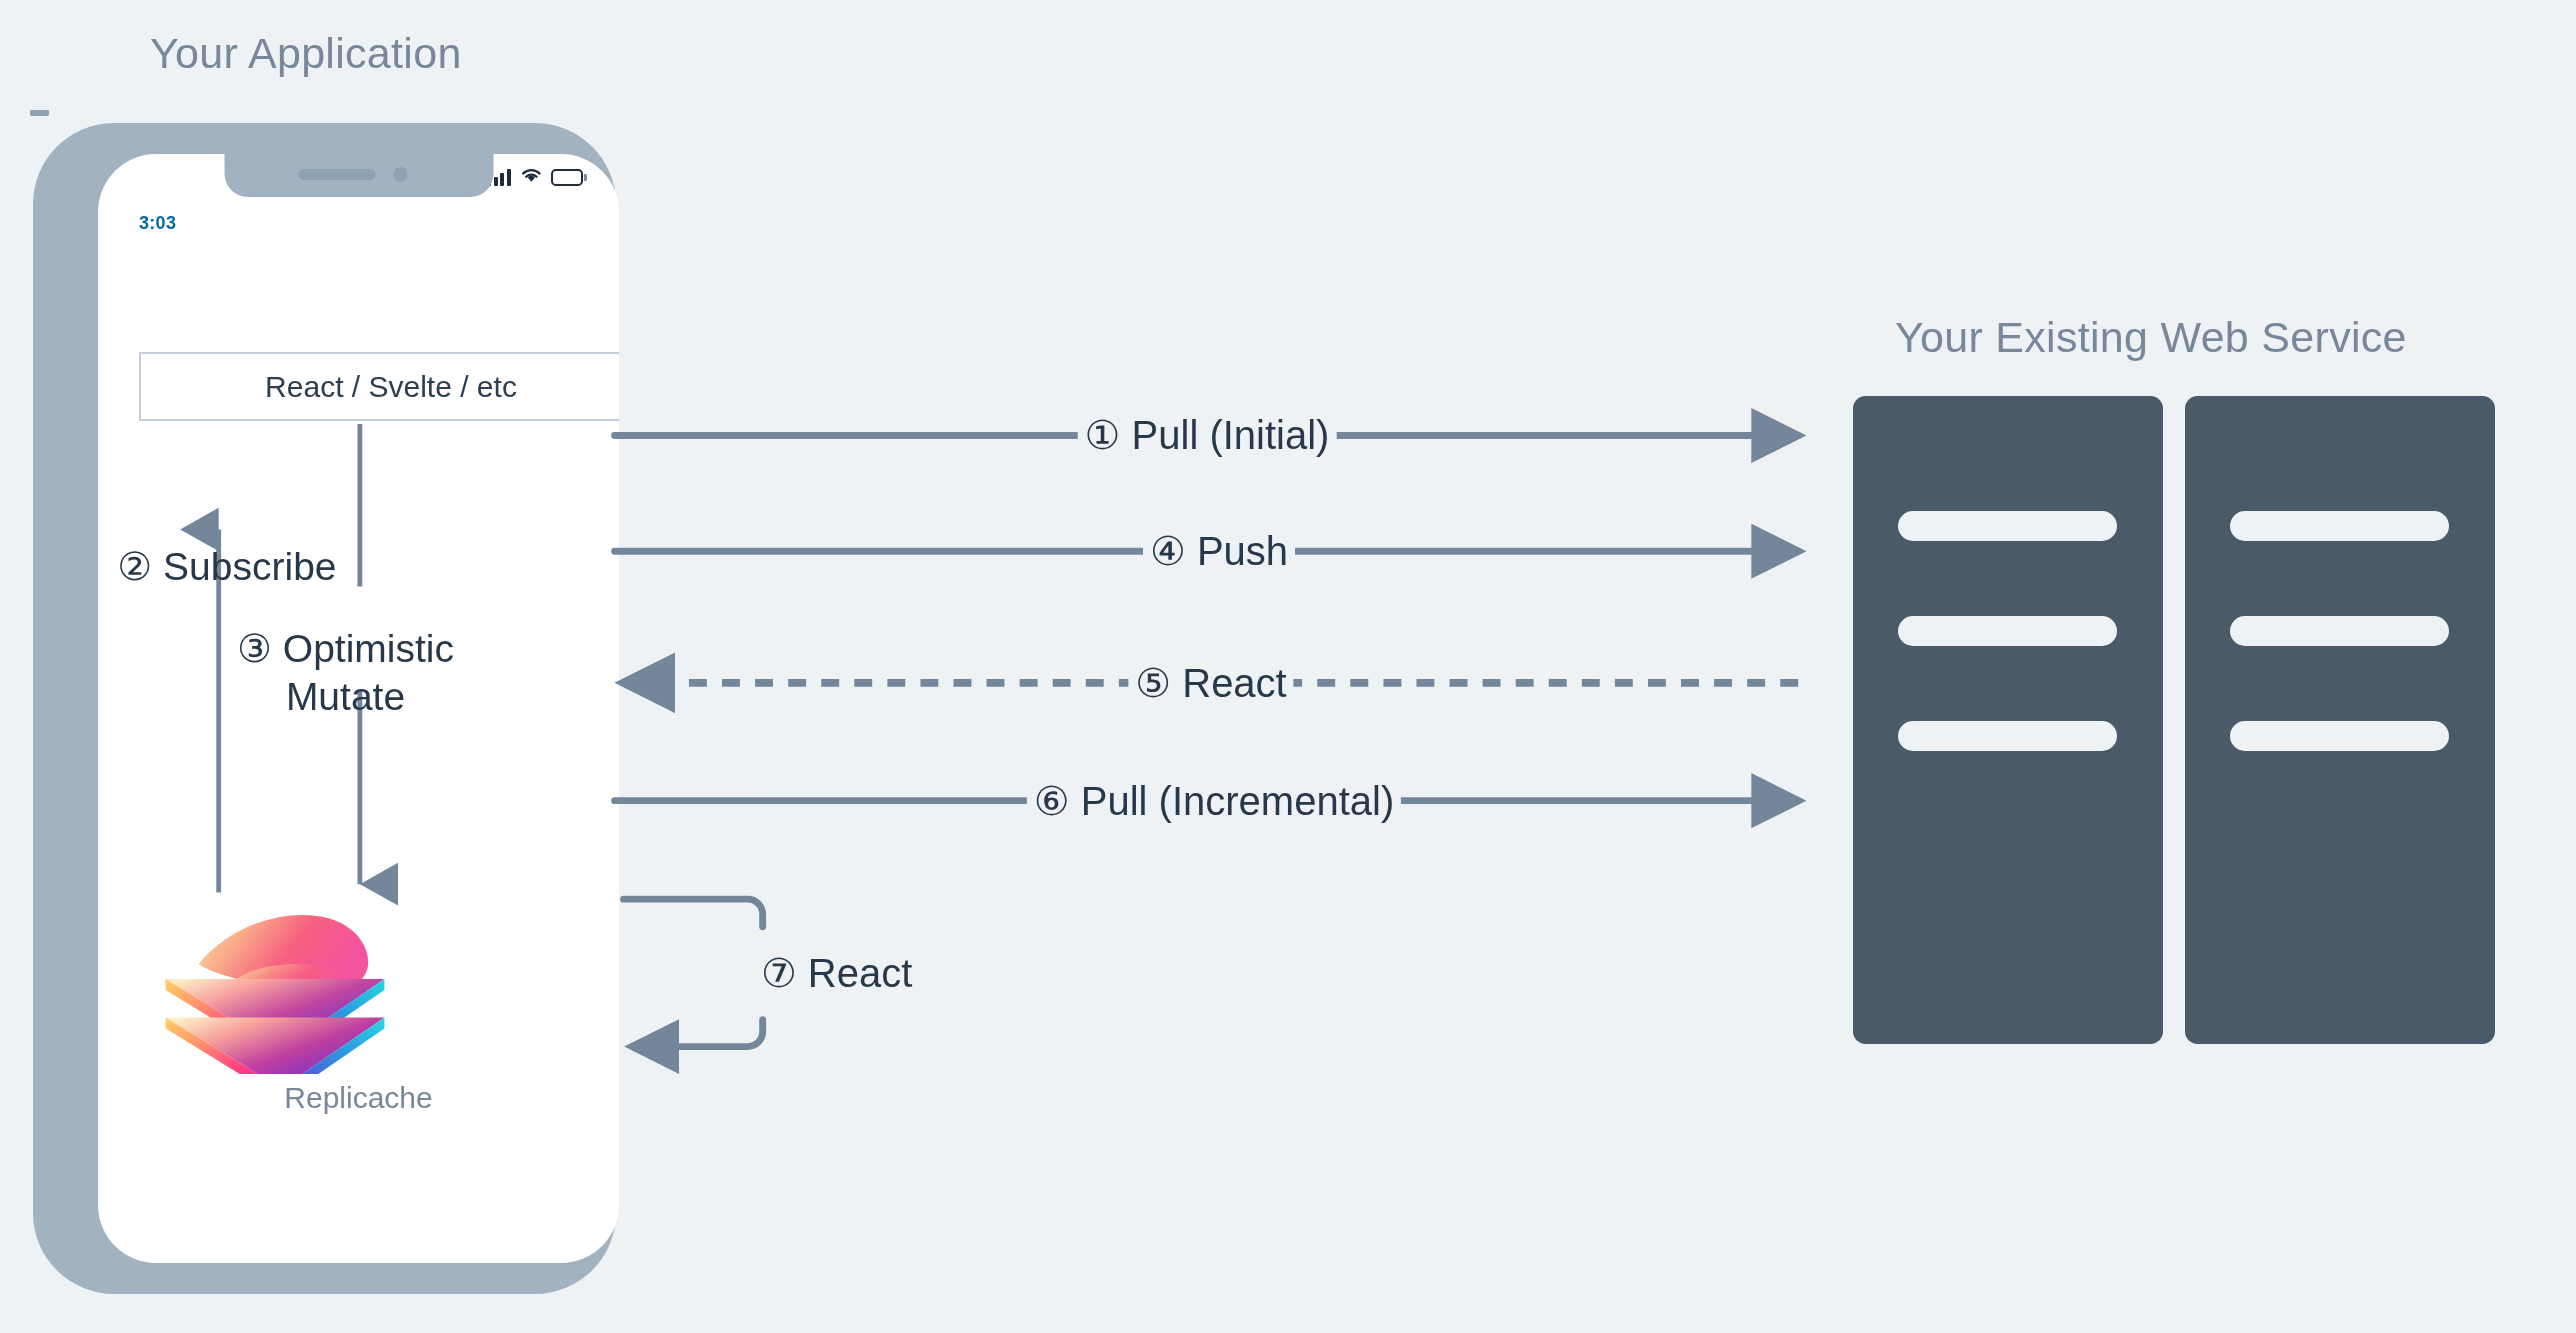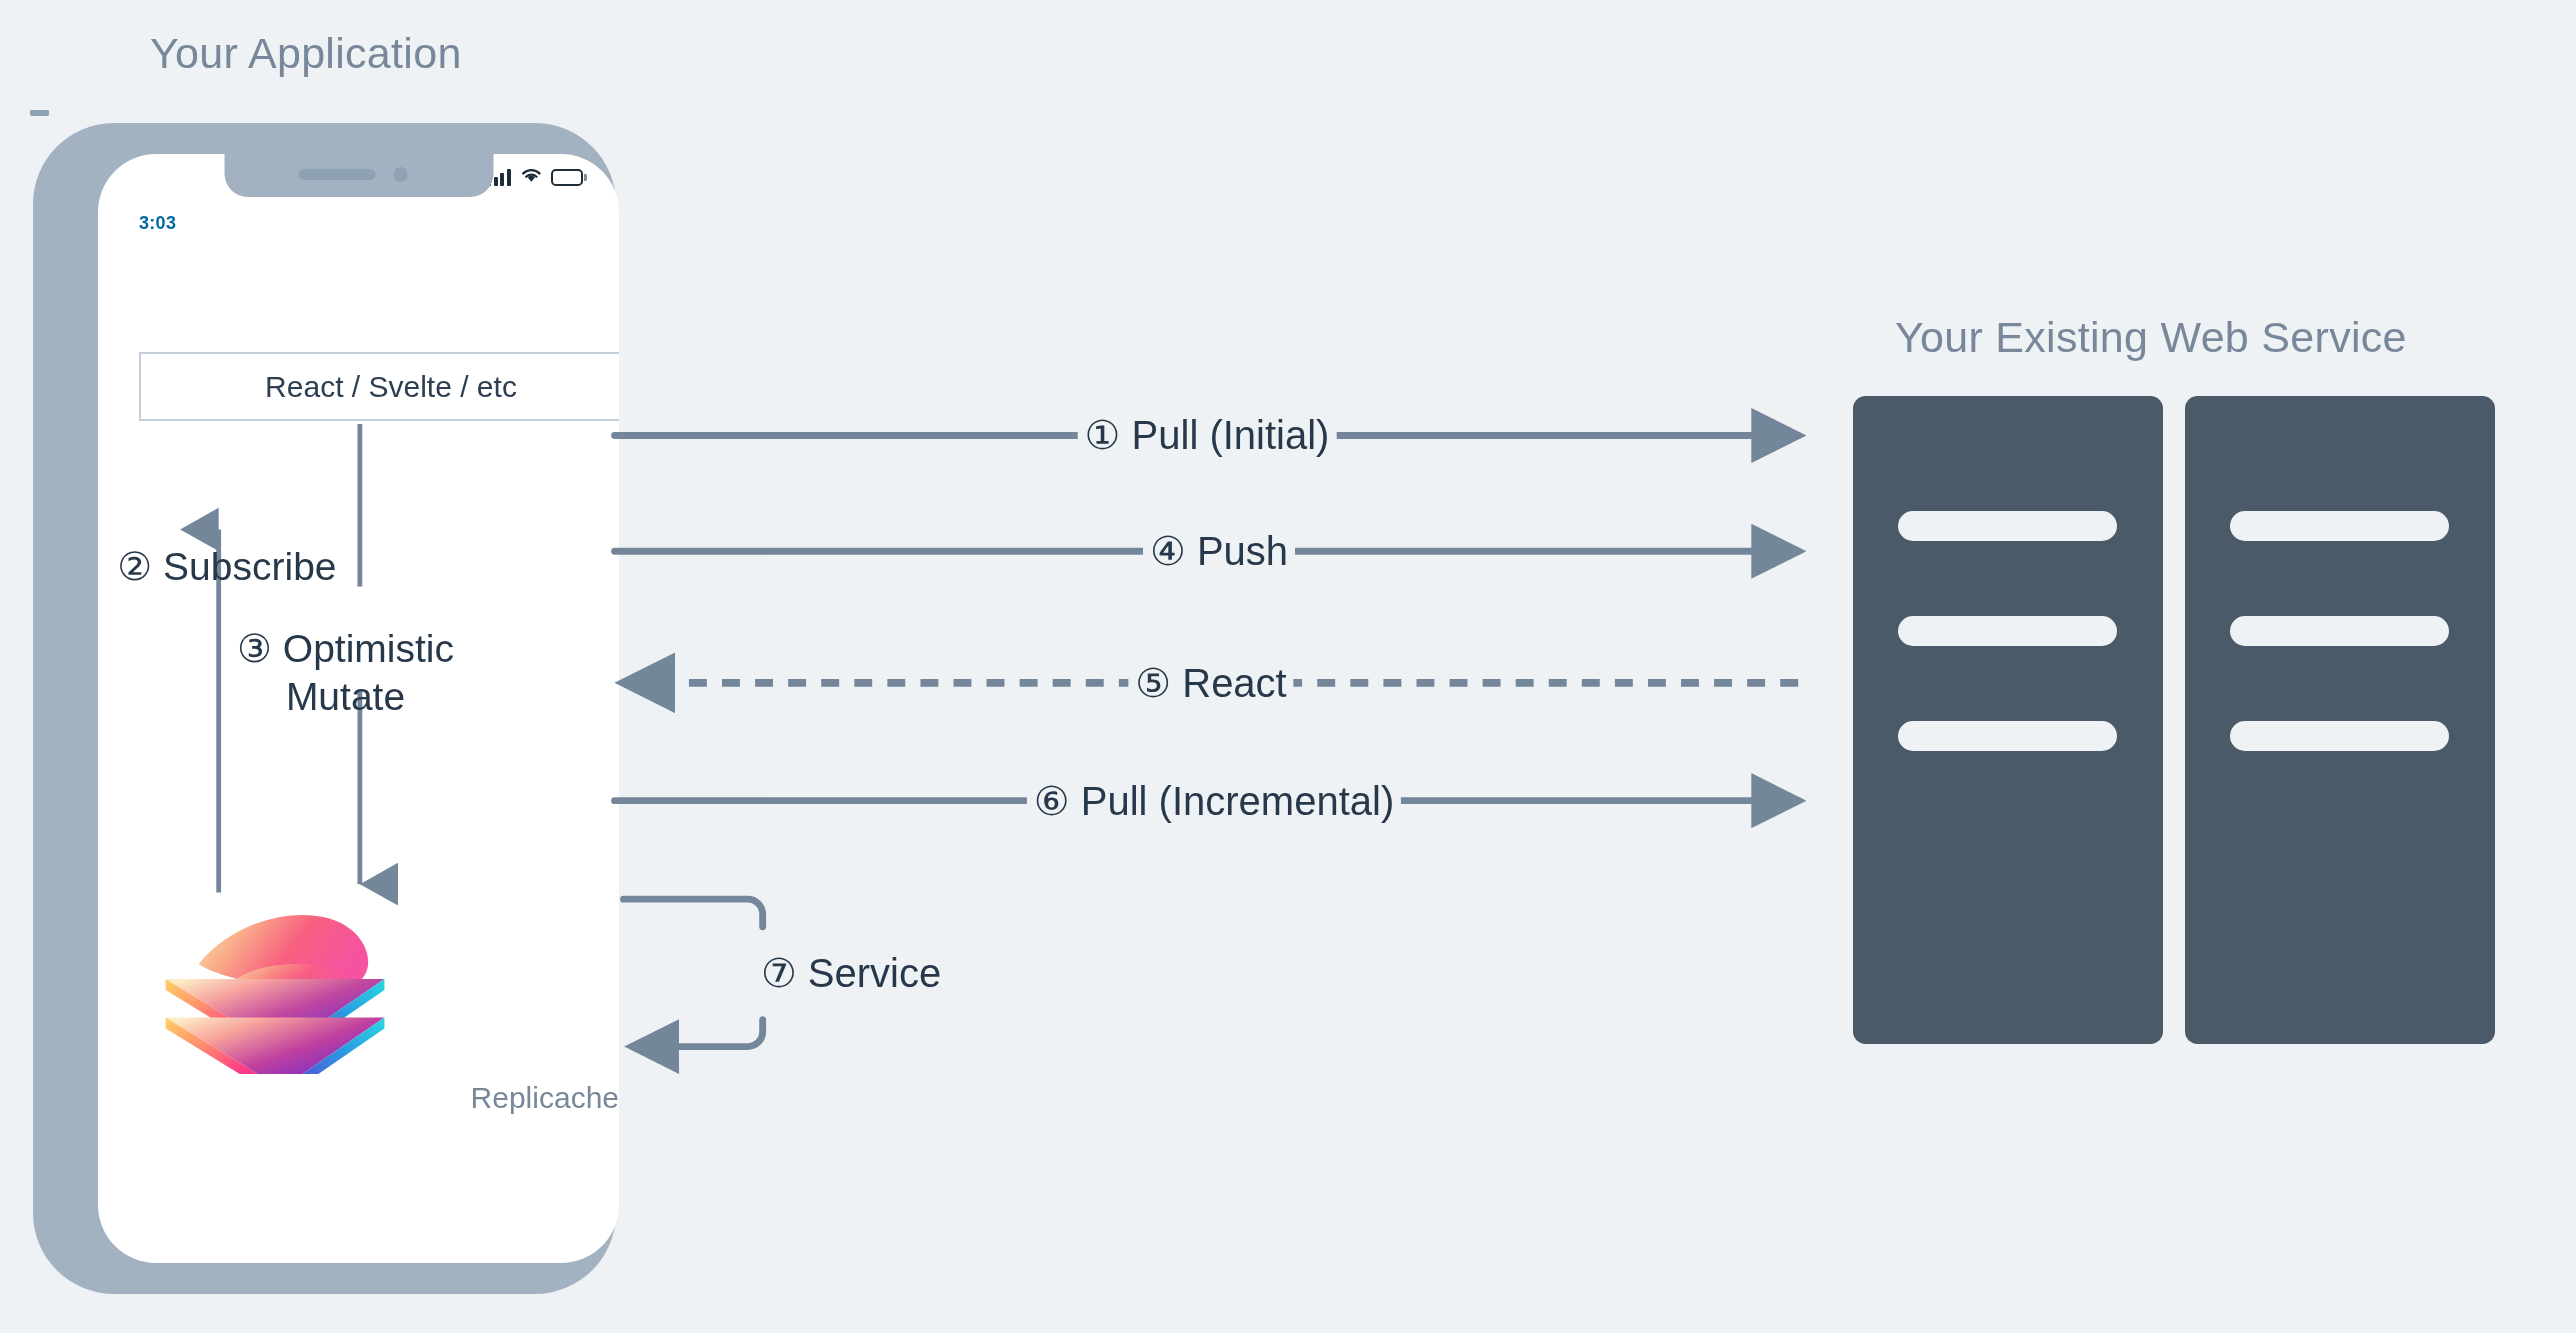--- a/index.html
+++ b/index.html
@@ -193,21 +193,21 @@
     left: 59px;
     top: 748px;
     width: 276px;
     height: 172px;
   }
   #replicache-caption {
     position: absolute;
     left: 0;
     top: 927px;
     width: 521px;
-    text-align: right;
+    text-align: center;
     font-size: 30px;
     color: #78889a;
   }
 
   
   #arrow-layer {
     position: absolute;
     left: 0; top: 0;
     width: 2576px;
     height: 1334px;
@@ -413,16 +413,16 @@
     <g>
       <path d="M905 1305 H1085 A22 22 0 0 1 1107 1327 V1345" stroke="#74869a" stroke-width="10" fill="none" stroke-linecap="round"></path>
       <path d="M1107 1480 V1497 A22 22 0 0 1 1085 1519 H918" stroke="#74869a" stroke-width="10" fill="none" stroke-linecap="round" marker-end="url(#arrow-left)"></path>
     </g>
   </svg>
 
   <div id="label-pull-initial" class="arrow-label">① Pull (Initial)</div>
   <div id="label-push" class="arrow-label">④ Push</div>
   <div id="label-poke" class="arrow-label">⑤ React</div>
   <div id="label-pull-incr" class="arrow-label">⑥ Pull (Incremental)</div>
-  <div id="label-rebase" class="arrow-label">⑦ Service</div>
+  <div id="label-rebase" class="arrow-label">⑦ React</div>
 
 </div>
 
 
 </body></html>

